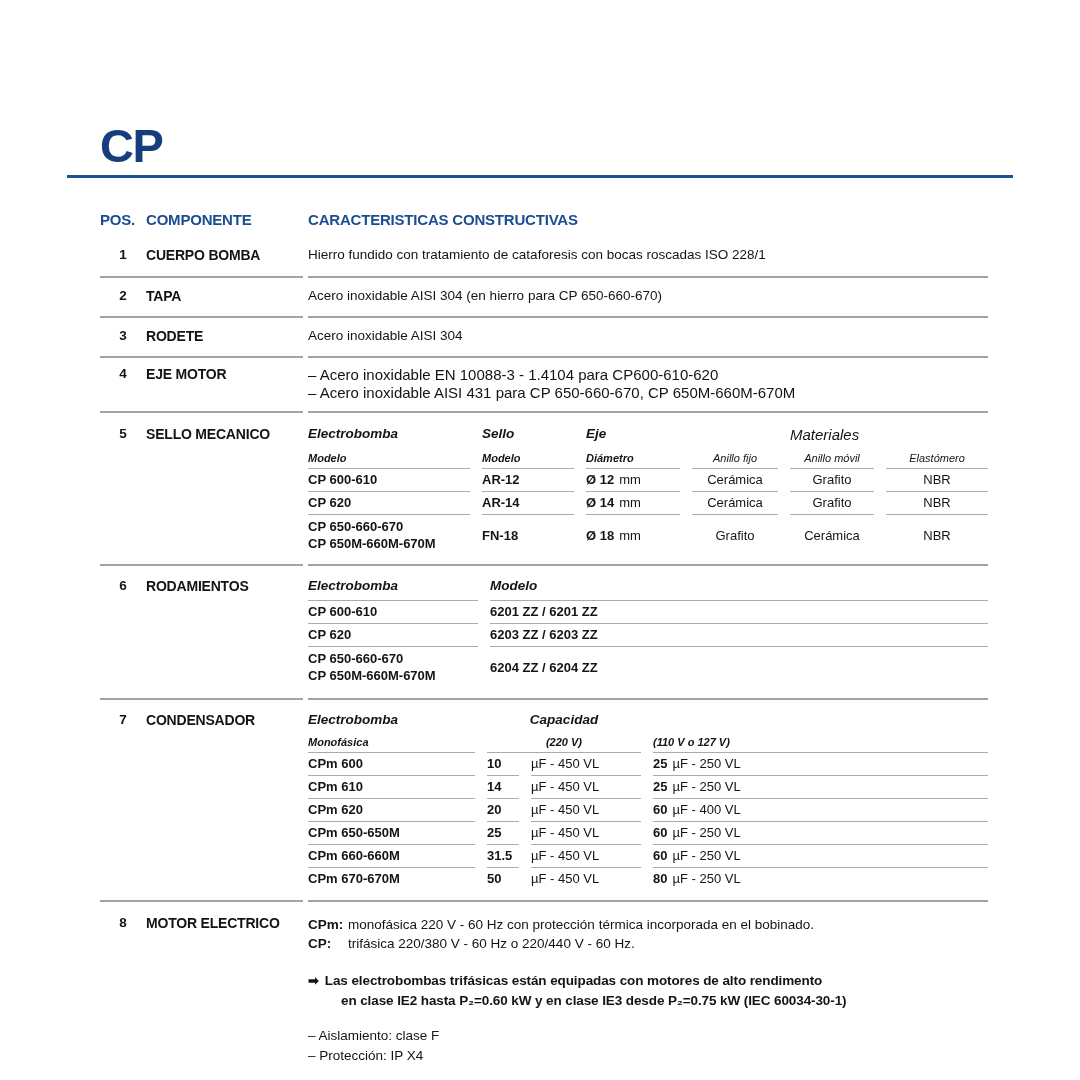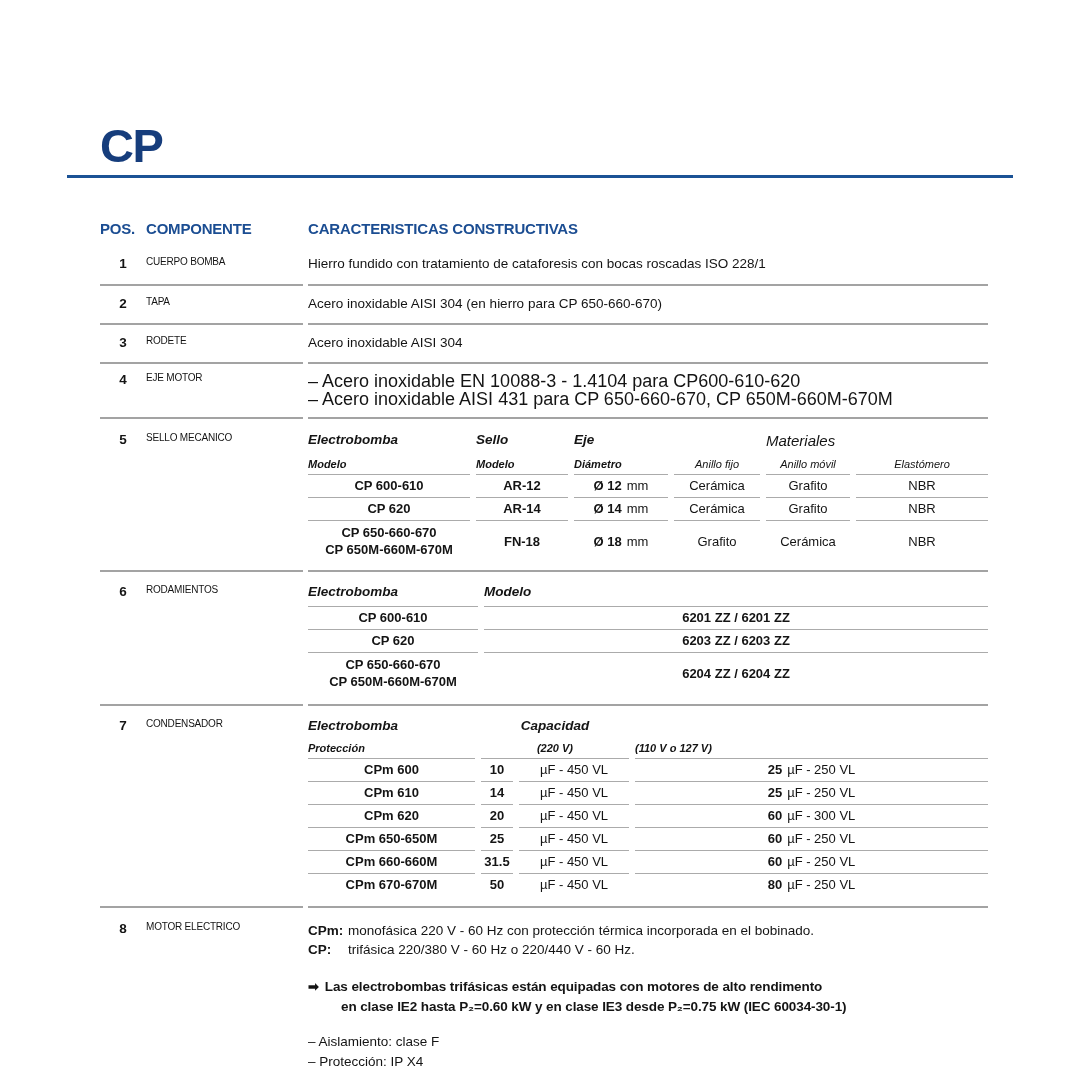--- a/index.html
+++ b/index.html
@@ -5,54 +5,54 @@
   html,body{margin:0;padding:0;background:#ffffff;}
   .page{width:1080px;height:1080px;background:#ffffff;overflow:hidden;position:relative;
         font-family:"Liberation Sans",sans-serif;color:#141414;}
   .content{padding:126px 92px 0 100px;}
 
   
   .title{margin:0;font-size:47px;line-height:40px;font-weight:700;color:#163d7c;letter-spacing:-1.5px;}
   .rule{height:3px;background:#1b5295;margin:9px 0 0 -33px;width:946px;}
 
   
-  .thead{display:grid;grid-template-columns:203px 1fr;column-gap:5px;margin-top:42px;
+  .thead{display:grid;grid-template-columns:203px 1fr;column-gap:5px;margin-top:33px;
          color:#1b4d92;font-weight:700;font-size:15px;letter-spacing:-0.2px;}
   .thead-left{display:grid;grid-template-columns:46px 1fr;}
 
   
   .row{display:grid;grid-template-columns:203px 1fr;column-gap:5px;}
   .row>div{border-bottom:2px solid #a3a3a3;}
   .row.no-line>div{border-bottom:none;}
   .cell-left{display:grid;grid-template-columns:46px 1fr;align-items:start;}
   .pos{text-align:center;font-weight:700;font-size:13.5px;}
-  .comp{font-weight:400;font-size:10px;letter-spacing:-0.2px;}
+  .comp{font-weight:700;font-size:14px;letter-spacing:-0.2px;}
   .desc{font-size:13.5px;}
-  .desc-lines div{line-height:18px;font-size:18px;}
+  .desc-lines div{line-height:18px;font-size:15px;}
 
   .r1>div{padding:19px 0 13px;}
   .r2>div{padding:10px 0 12px;}
   .r3>div{padding:10px 0 12px;}
   .r4>div{padding:8px 0 9px;}
   .r5>div{padding:13px 0 8px;}
   .r6>div{padding:12px 0 10px;}
   .r7>div{padding:12px 0 10px;}
   .r8>div{padding:13px 0 0;}
 
   
-  .sub{display:grid;column-gap:6px;font-size:13px;}
+  .sub{display:grid;column-gap:12px;font-size:13px;}
   .sub-seal{grid-template-columns:162px 92px 94px 86px 84px 1fr;}
   .sub-bearing{grid-template-columns:170px 1fr;}
   .sub-cap{grid-template-columns:167px 32px 110px 1fr;}
   .sh1{font-style:italic;font-weight:700;font-size:13.5px;padding-bottom:7px;}
   .sh1.reg{font-weight:400;font-size:15px;}
   .sh2{font-style:italic;font-size:11px;font-weight:700;padding:2px 0 4px;}
   .sh2.light{font-weight:400;}
   .bl{border-bottom:1.5px solid #ababab;}
-  .cell{padding:3px 0 4px;text-align:center;}
+  .cell{padding:3px 0 4px;}
   .tc{text-align:center;}
   .b{font-weight:700;}
   .vc{align-self:center;}
   .unit{margin-left:5px;font-weight:400;}
   .two-line div{line-height:17px;}
   .span2{grid-column:2 / span 2;text-align:center;}
   .col4{grid-column:4;}
 
   
   .mline{font-size:13.5px;line-height:19px;}
@@ -191,38 +191,38 @@
       <div class="cell-left">
         <div class="pos">7</div>
         <div class="comp">CONDENSADOR</div>
       </div>
       <div>
         <div class="sub sub-cap">
           <div class="sh1">Electrobomba</div>
           <div class="sh1 span2">Capacidad</div>
           <div class="sh1 col4"></div>
 
-          <div class="sh2 bl">Protección</div>
+          <div class="sh2 bl">Monofásica</div>
           <div class="sh2 bl span2">(220 V)</div>
           <div class="sh2 bl col4">(110 V o 127 V)</div>
 
           <div class="cell b bl">CPm 600</div>
           <div class="cell b bl">10</div>
           <div class="cell bl">µF - 450 VL</div>
           <div class="cell bl"><span class="b">25</span><span class="unit">µF - 250 VL</span></div>
 
           <div class="cell b bl">CPm 610</div>
           <div class="cell b bl">14</div>
           <div class="cell bl">µF - 450 VL</div>
           <div class="cell bl"><span class="b">25</span><span class="unit">µF - 250 VL</span></div>
 
           <div class="cell b bl">CPm 620</div>
           <div class="cell b bl">20</div>
           <div class="cell bl">µF - 450 VL</div>
-          <div class="cell bl"><span class="b">60</span><span class="unit">µF - 300 VL</span></div>
+          <div class="cell bl"><span class="b">60</span><span class="unit">µF - 400 VL</span></div>
 
           <div class="cell b bl">CPm 650-650M</div>
           <div class="cell b bl">25</div>
           <div class="cell bl">µF - 450 VL</div>
           <div class="cell bl"><span class="b">60</span><span class="unit">µF - 250 VL</span></div>
 
           <div class="cell b bl">CPm 660-660M</div>
           <div class="cell b bl">31.5</div>
           <div class="cell bl">µF - 450 VL</div>
           <div class="cell bl"><span class="b">60</span><span class="unit">µF - 250 VL</span></div>

